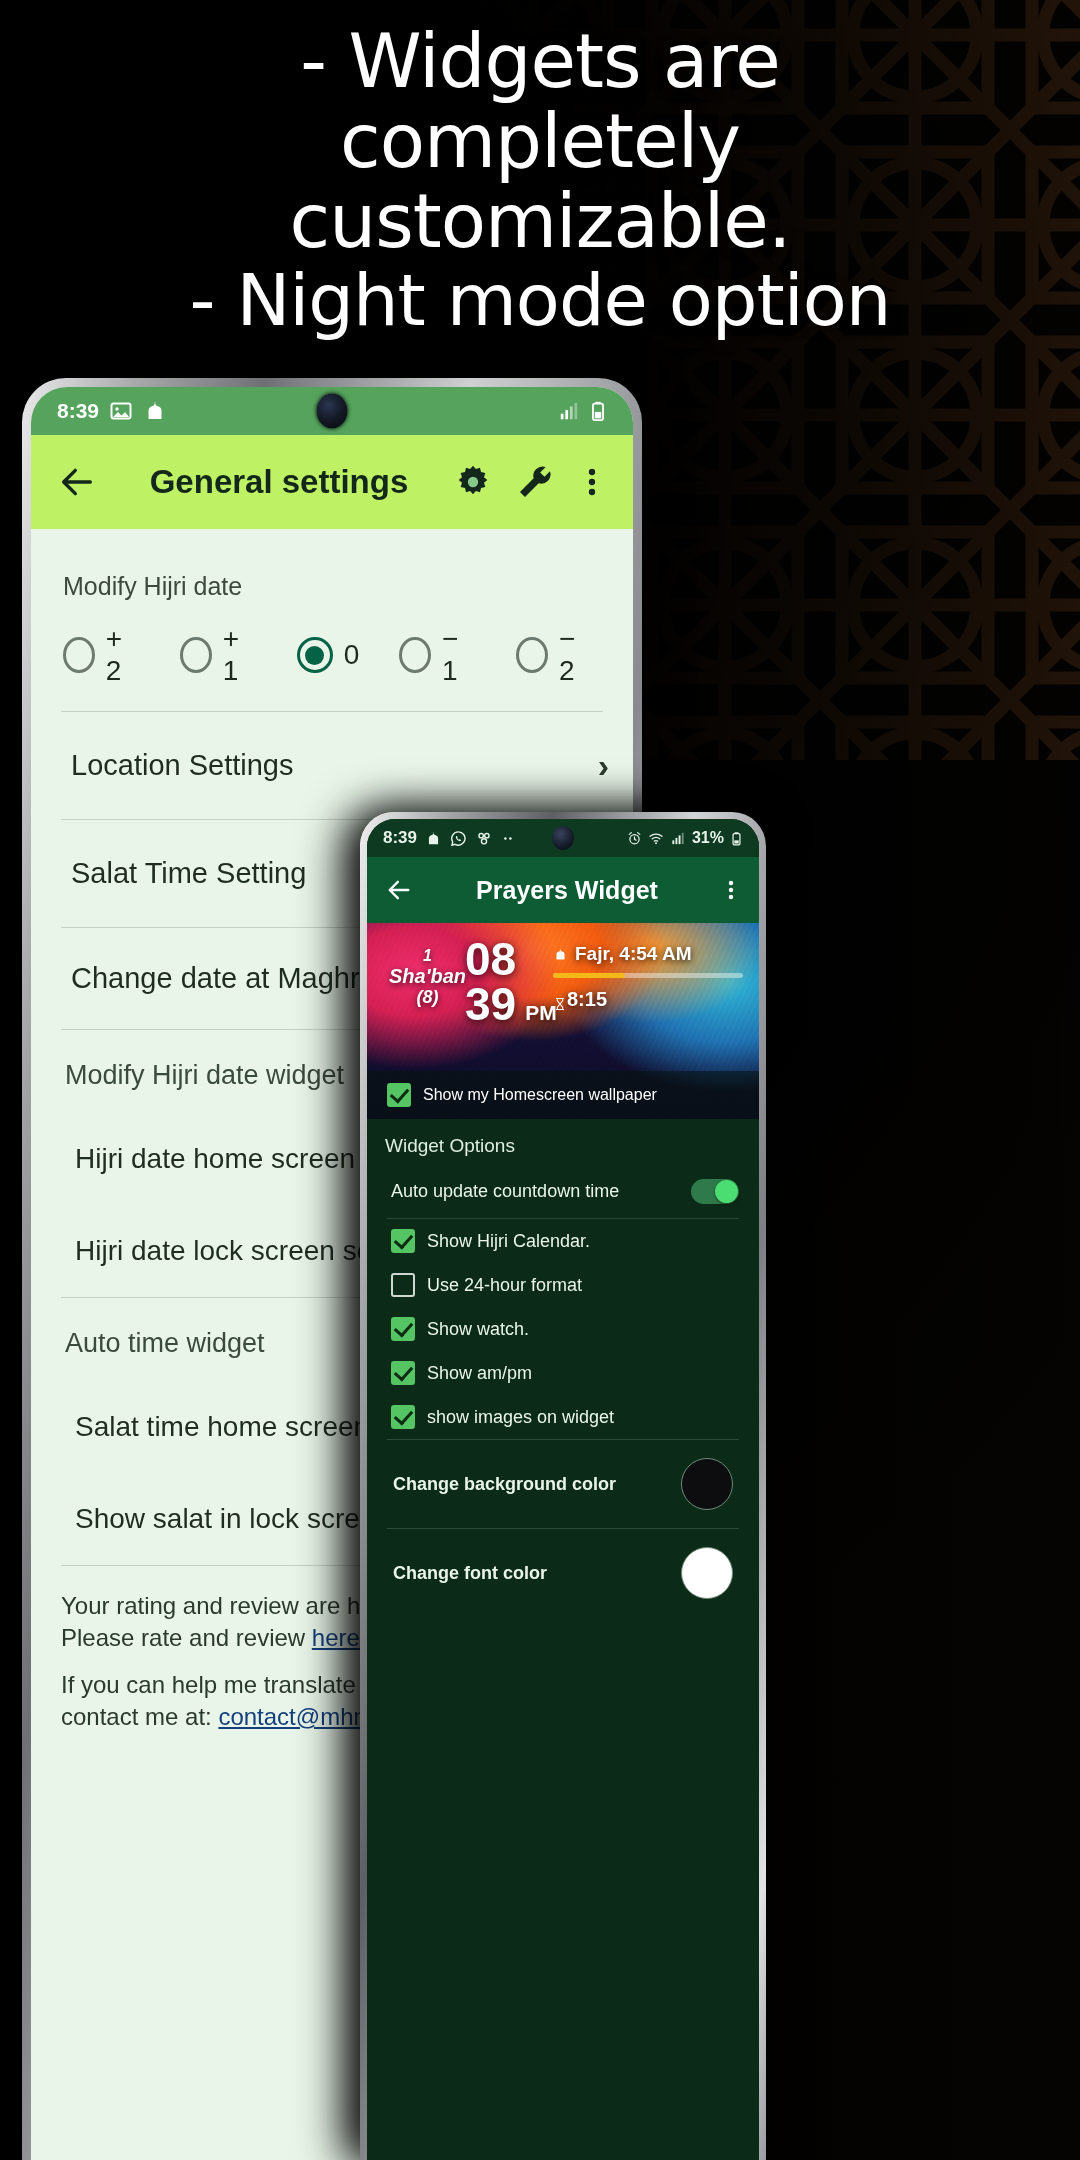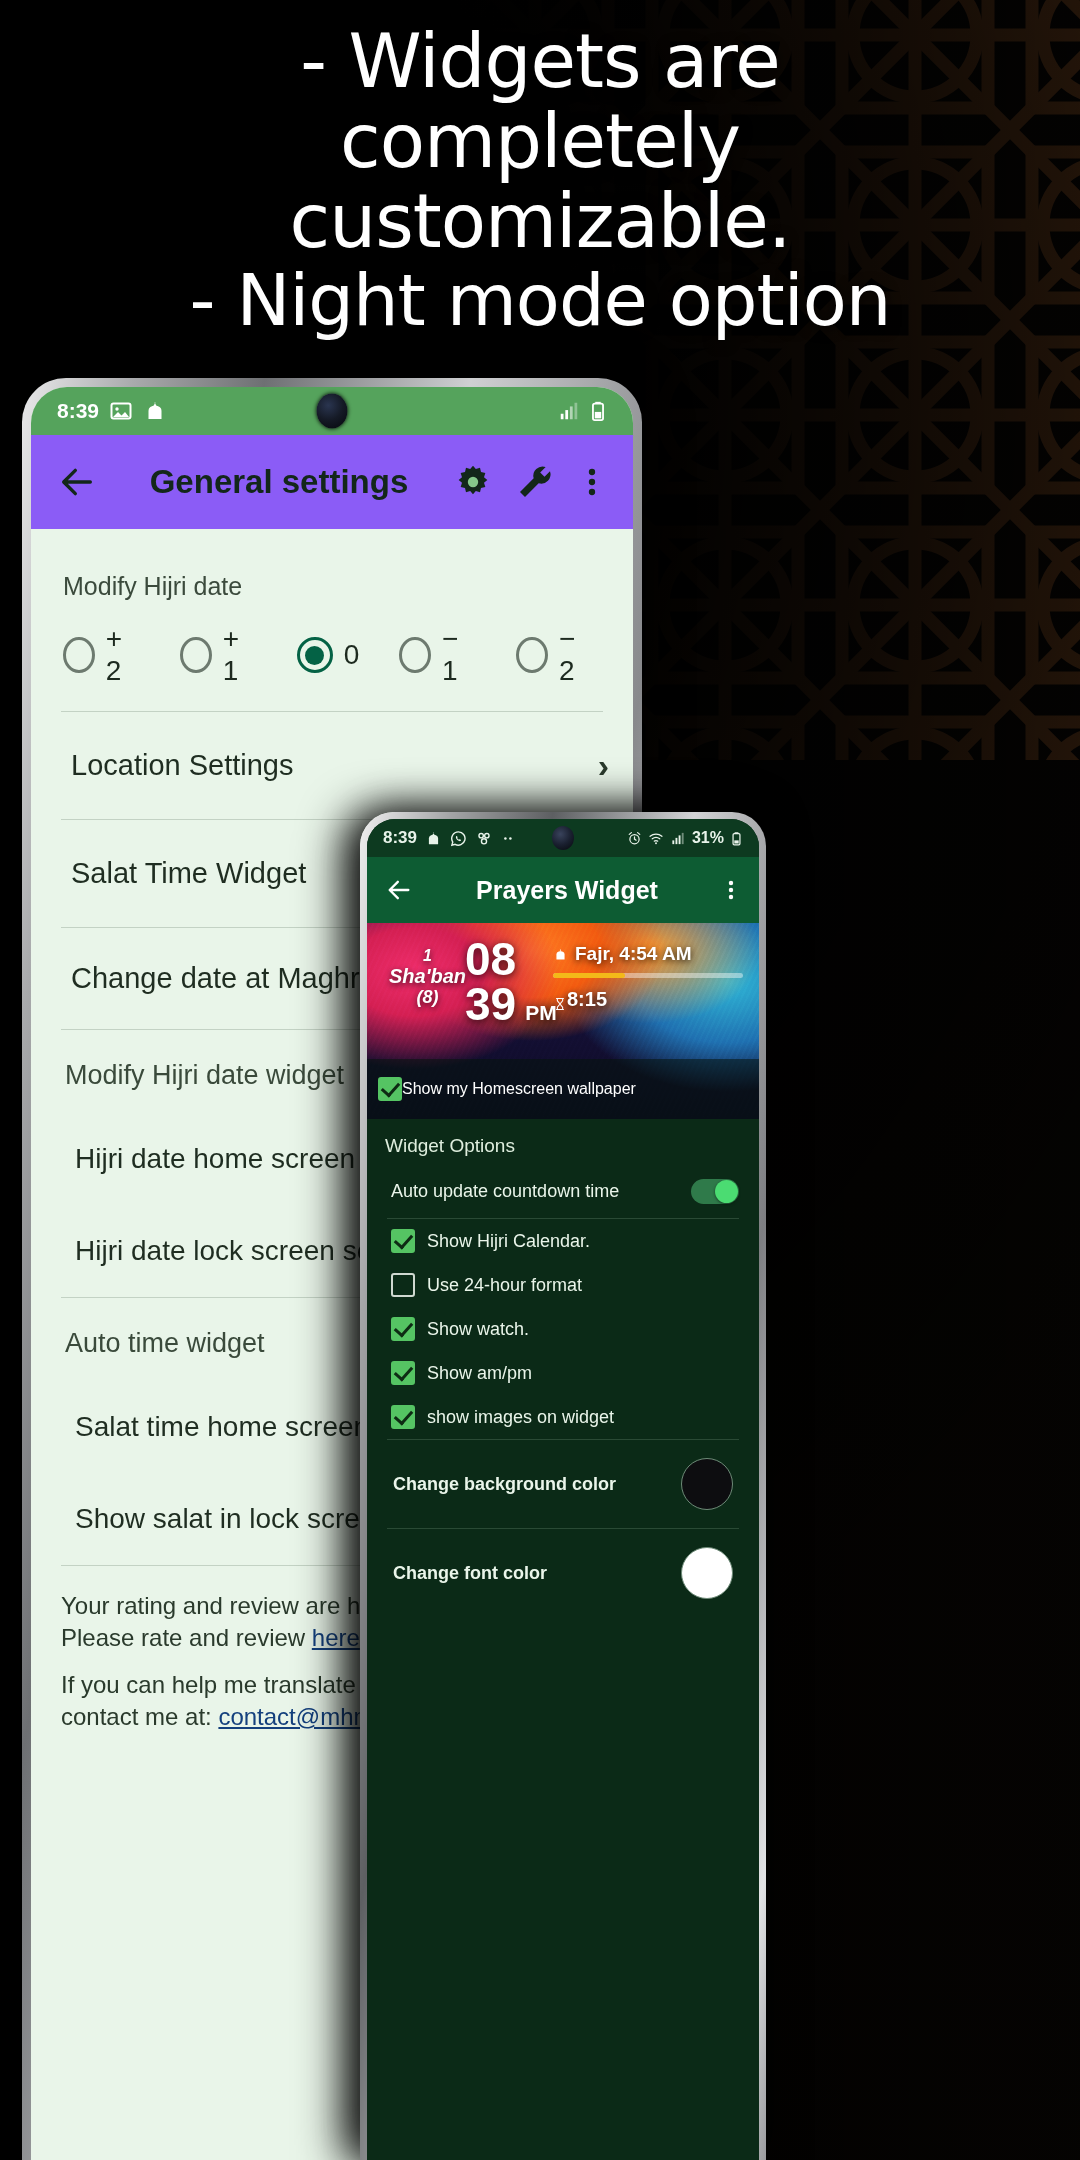--- a/index.html
+++ b/index.html
@@ -63,21 +63,21 @@
     position:relative;
   }
   .p1-punch{
     position:absolute; left:50%; top:50%; transform:translate(-50%,-50%);
     width:31px; height:35px; border-radius:50%;
     background:radial-gradient(circle at 38% 34%, #2a3550 0%, #151a26 48%, #05070b 100%);
     box-shadow:0 0 4px #000;
   }
   .p1-statusbar .right{ margin-left:auto; display:flex; align-items:center; gap:9px; }
   .p1-appbar{
-    height:94px; background:#8b5cf6;
+    height:94px; background:#bef264;
     display:flex; align-items:center; padding:0 26px; gap:22px;
   }
   .p1-appbar .title{
     font-size:33px; font-weight:700; color:#13271a; flex:1; text-align:center;
     margin-left:8px;
   }
   .p1-body{ background:#e9f5e9; padding:0 0 0 0; height:calc(100% - 142px); }
 
   .p1-section-label{
     font-size:25px; color:#3b4a3c; padding:43px 0 0 32px;
@@ -186,23 +186,23 @@
   }
   .prayer-block .pname{ font-size:19px; font-weight:600; display:flex; align-items:center; gap:7px; justify-content:flex-start; }
   .prayer-bar{
     margin:8px 0 10px 0; height:5px; border-radius:3px; background:rgba(255,255,255,.42);
     position:relative; overflow:hidden;
   }
   .prayer-bar i{ position:absolute; left:0; top:0; bottom:0; width:38%; background:#f3b919; border-radius:3px; display:block; }
   .prayer-block .countdown{ font-size:20px; font-weight:600; display:flex; align-items:flex-end; gap:0; }
 
   .wallpaper-row{
-    position:absolute; left:0; right:0; bottom:0; height:60px;
+    position:absolute; left:0; right:0; bottom:0; height:48px;
     background:rgba(6,20,12,.55);
-    display:flex; align-items:center; padding:0 11px;
+    display:flex; align-items:center; gap:12px; padding:0 20px;
   }
   .wallpaper-row .lbl{ color:#fff; font-size:16px; line-height:1.18; font-weight:500; }
 
   .chk{
     width:24px; height:24px; border-radius:3px; flex:none;
     border:2px solid #cfd8d0; background:transparent;
     display:flex; align-items:center; justify-content:center;
   }
   .chk.on{ background:#55c463; border-color:#55c463; }
   .chk.on::after{
@@ -349,21 +349,21 @@
         <div class="p1-divider"></div>
 
         <div class="p1-item">
           <span class="txt">Location Settings</span>
           <span class="chev">›</span>
         </div>
 
         <div class="p1-divider"></div>
 
         <div class="p1-item">
-          <span class="txt">Salat Time Widget</span>
+          <span class="txt">Salat Time Setting</span>
           <span class="chev">›</span>
         </div>
 
         <div class="p1-divider"></div>
 
         <div class="p1-item">
           <span class="txt">Change date at Maghrib time</span>
         </div>
 
         <div class="p1-divider"></div>

